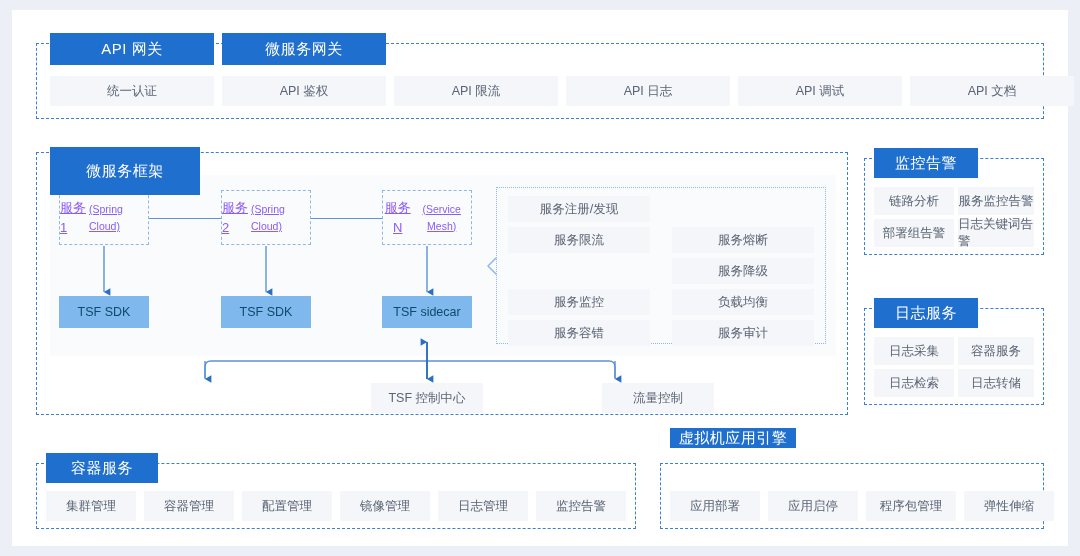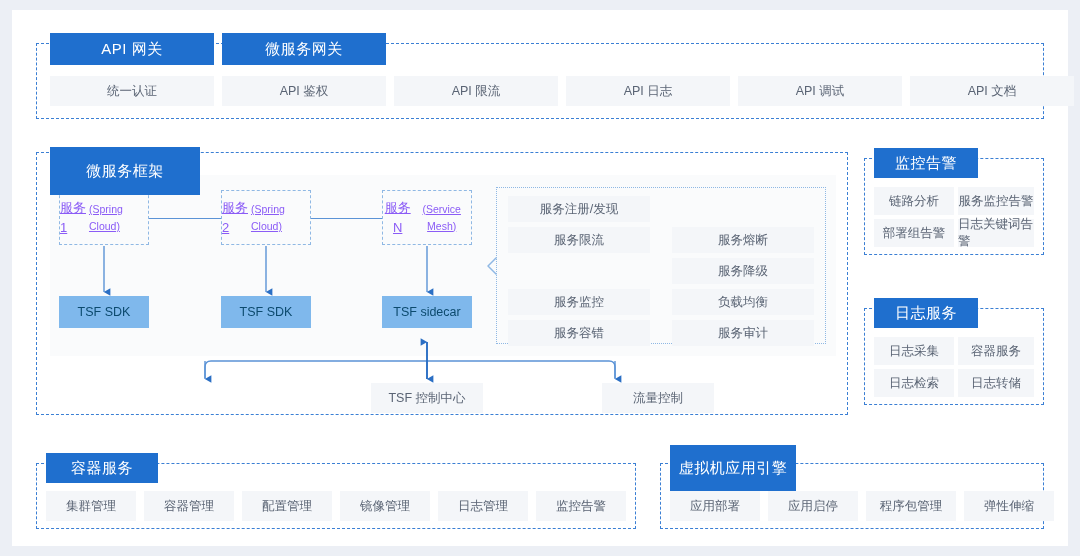--- a/index.html
+++ b/index.html
@@ -144,21 +144,21 @@
   <div class="dashbox" style="left:24px;top:453px;width:600px;height:66px;"></div>
   <div class="hdr" style="left:34px;top:443px;width:112px;height:30px;">容器服务</div>
   <div class="cell" style="left:34px;top:481px;width:90px;height:30px;">集群管理</div>
   <div class="cell" style="left:132px;top:481px;width:90px;height:30px;">容器管理</div>
   <div class="cell" style="left:230px;top:481px;width:90px;height:30px;">配置管理</div>
   <div class="cell" style="left:426px;top:481px;width:90px;height:30px;">日志管理</div>
   <div class="cell" style="left:328px;top:481px;width:90px;height:30px;">镜像管理</div>
   <div class="cell" style="left:524px;top:481px;width:90px;height:30px;">监控告警</div>
 
   <div class="dashbox" style="left:648px;top:453px;width:384px;height:66px;"></div>
-  <div class="hdr" style="left:658px;top:435px;width:126px;height:46px;">虚拟机应用引擎</div>
+  <div class="hdr" style="left:658px;top:418px;width:126px;height:20px;">虚拟机应用引擎</div>
   <div class="cell" style="left:658px;top:481px;width:90px;height:30px;">应用部署</div>
   <div class="cell" style="left:756px;top:481px;width:90px;height:30px;">应用启停</div>
   <div class="cell" style="left:854px;top:481px;width:90px;height:30px;">程序包管理</div>
   <div class="cell" style="left:952px;top:481px;width:90px;height:30px;">弹性伸缩</div>
 
   <svg class="ov">
     <defs>
       <marker id="ah" markerWidth="9" markerHeight="9" refX="4.2" refY="7.6" orient="auto" markerUnits="userSpaceOnUse">
         <path d="M0.4,1.2 L4.2,7.8 L8,1.2 Z" fill="#2b6fc4"></path>
       </marker>

